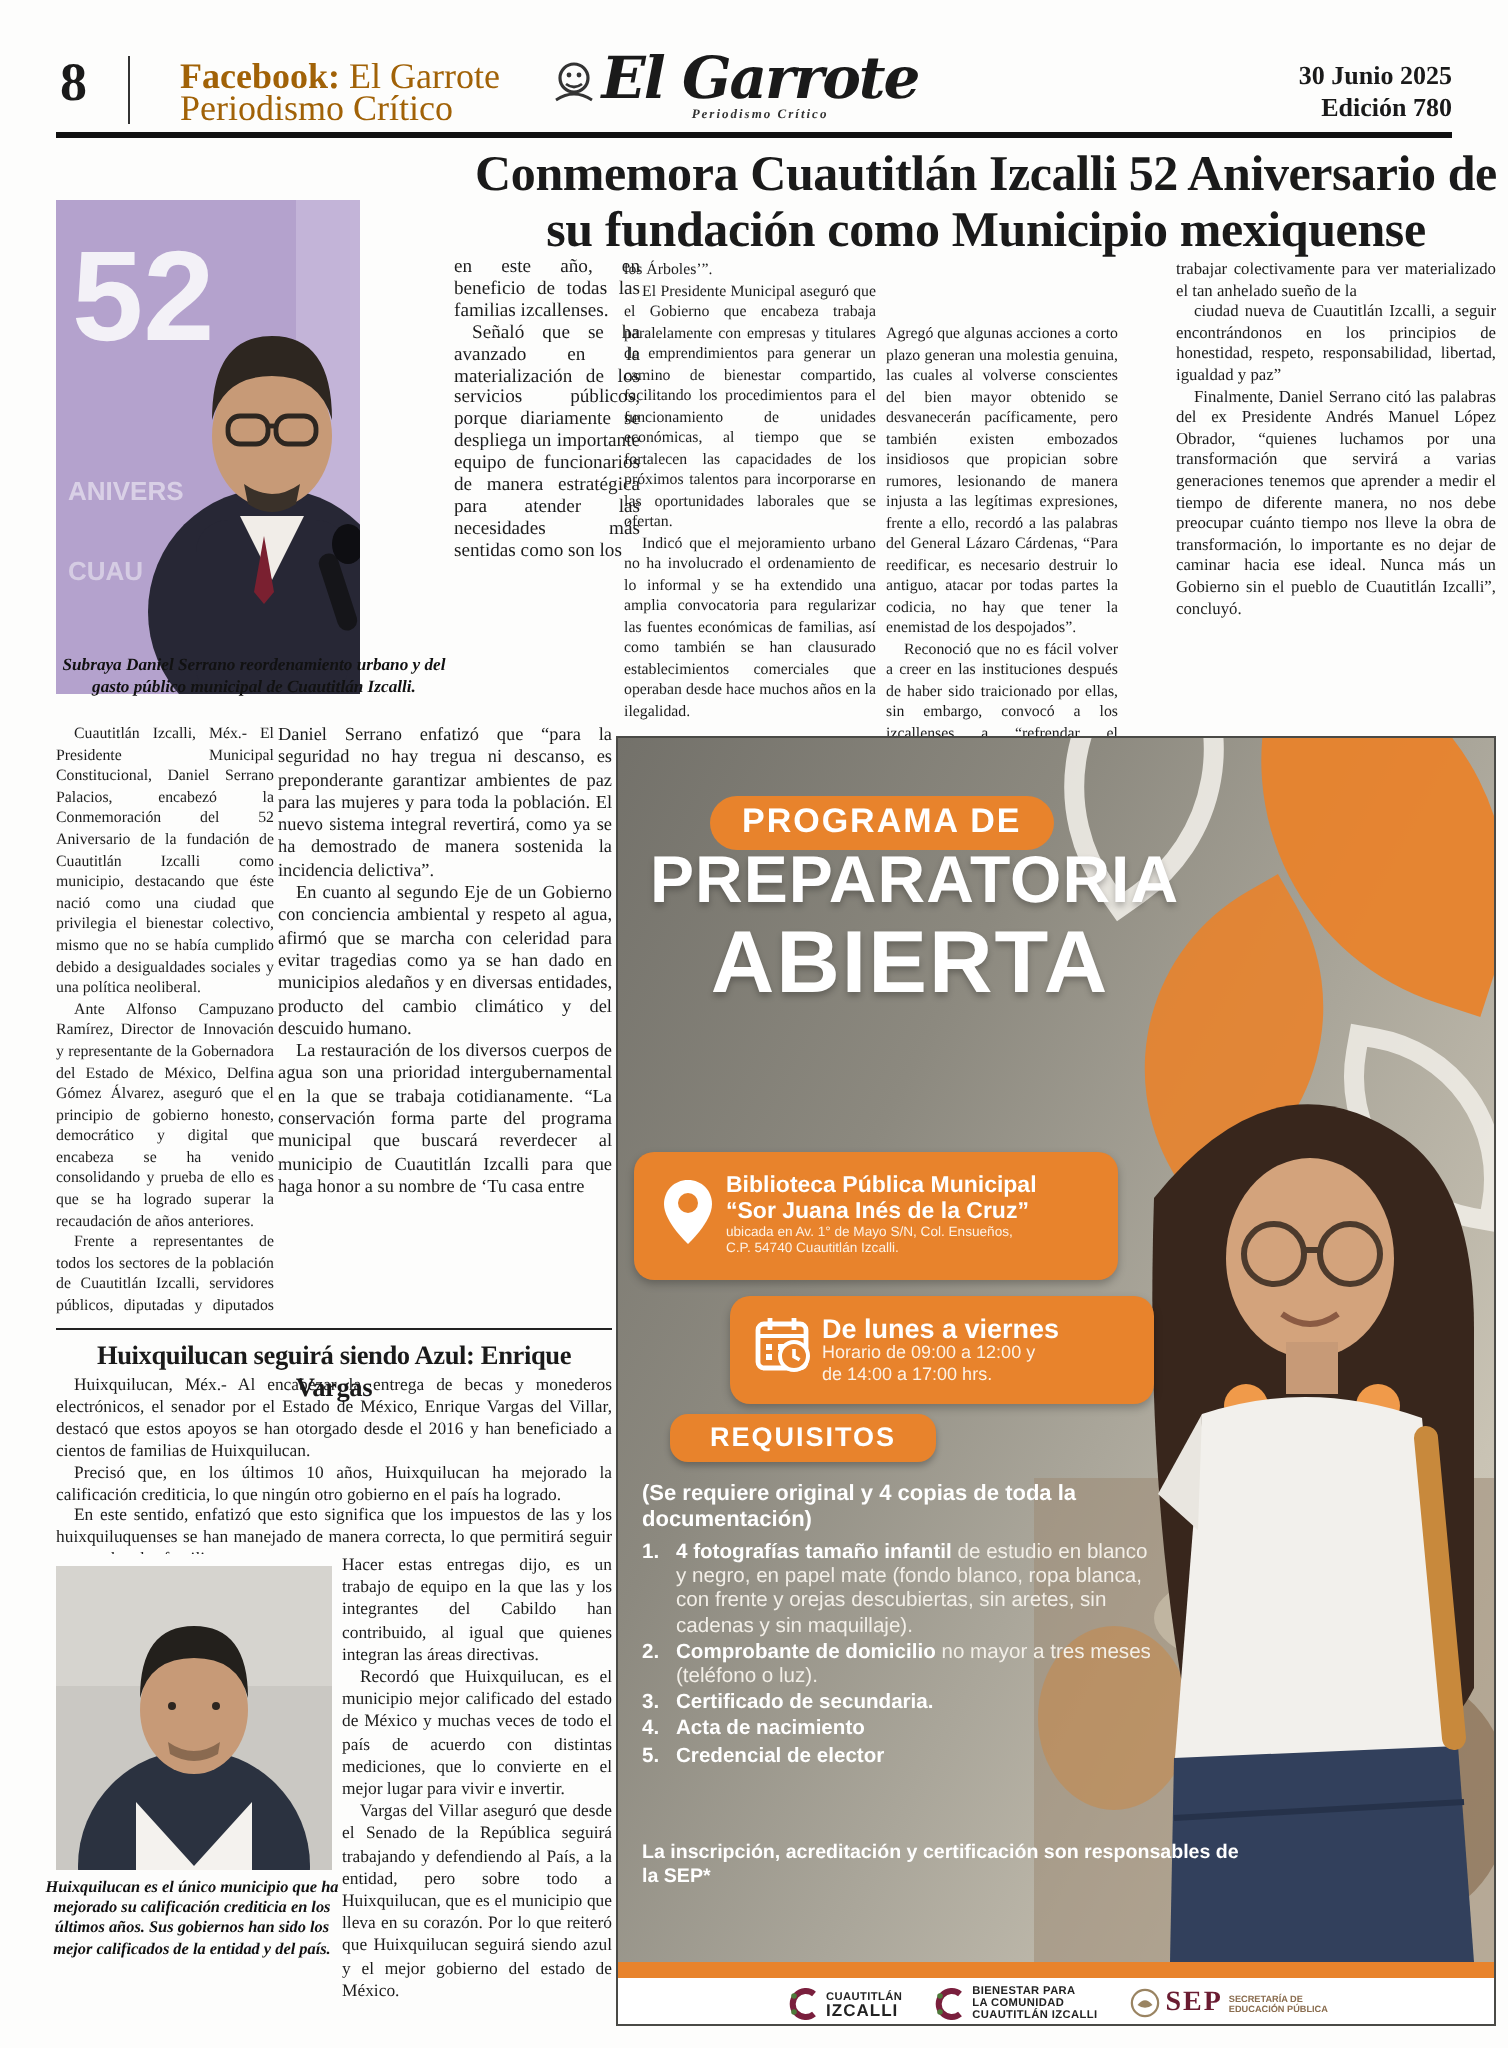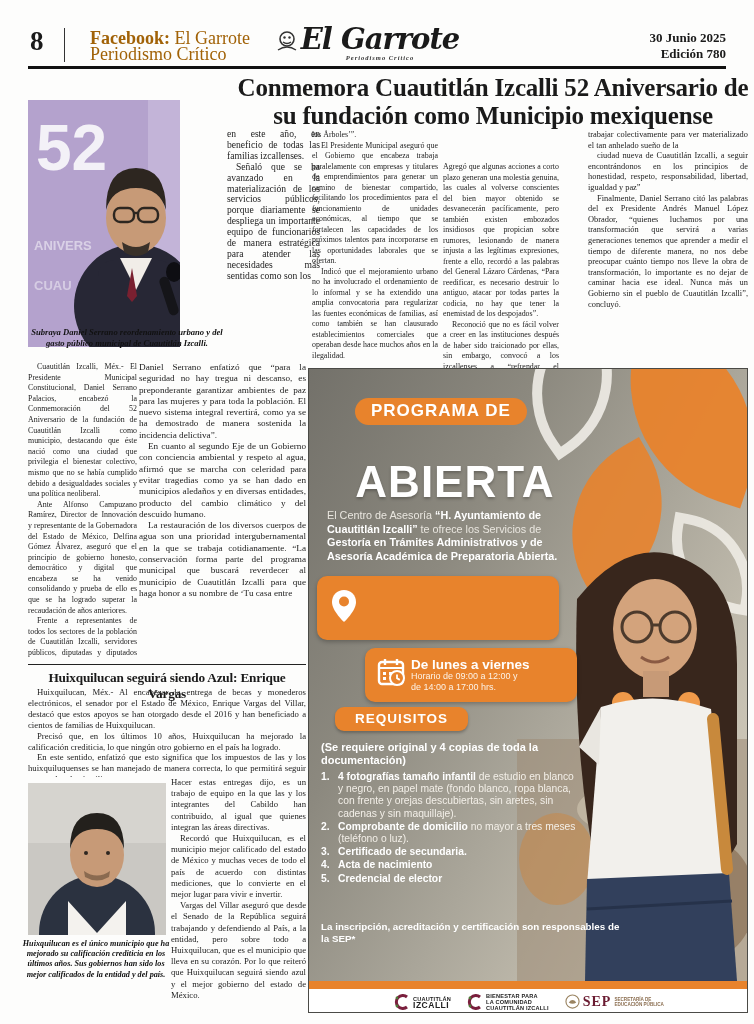--- a/index.html
+++ b/index.html
@@ -232,32 +232,36 @@
       <path d="M84 228 q54 -18 110 2 l16 170 l-140 6 Z" fill="#f2f0ec"></path>
       <path d="M84 228 l-22 40 l20 18 Z" fill="#e9e6e0"></path>
 
       <path d="M70 400 l142 -6 l8 108 l-152 0 Z" fill="#32405c"></path>
       <path d="M70 430 l145 -8" stroke="#26324a" stroke-width="3"></path>
 
       <path d="M196 240 l14 150" stroke="#c8893c" stroke-width="12" stroke-linecap="round"></path>
     </svg>
 
     <div class="ad-pill">PROGRAMA DE</div>
+    <div class="ad-title1">PREPARATORIA</div>
     <div class="ad-title2">ABIERTA</div>
 
-    <div class="ad-intro">
-      <span>El Centro de Asesoría </span><b>“H. Ayuntamiento de Cuautitlán Izcalli”</b><span> te ofrece los Servicios de </span><b>Gestoría en Trámites Administrativos y de Asesoría Académica de Preparatoria Abierta.</b>
-    </div>
 
     <div class="ad-box ad-box-loc">
       <div class="icon">
         <svg width="26" height="34" viewBox="0 0 26 34">
             <path d="M13 1 C6 1 1 6.4 1 13 c0 9 12 20 12 20 s12 -11 12 -20 C25 6.4 20 1 13 1 Z" fill="#ffffff"></path>
             <circle cx="13" cy="12.5" r="5" fill="#e8832c"></circle>
           </svg>
+      </div>
+      <div>
+        <div class="bt1">Biblioteca Pública Municipal</div>
+        <div class="bt2">“Sor Juana Inés de la Cruz”</div>
+        <div class="bt3">ubicada en Av. 1° de Mayo S/N, Col. Ensueños,</div>
+        <div class="bt3">C.P. 54740 Cuautitlán Izcalli.</div>
       </div>
     </div>
 
     <div class="ad-box ad-box-sch">
       <div class="icon">
         <svg width="30" height="32" viewBox="0 0 30 32">
             <rect x="2" y="5" width="24" height="22" rx="3" fill="none" stroke="#ffffff" stroke-width="2.4"></rect>
             <line x1="8" y1="2" x2="8" y2="8" stroke="#ffffff" stroke-width="2.4"></line>
             <line x1="20" y1="2" x2="20" y2="8" stroke="#ffffff" stroke-width="2.4"></line>
             <line x1="2" y1="11" x2="26" y2="11" stroke="#ffffff" stroke-width="2"></line>

